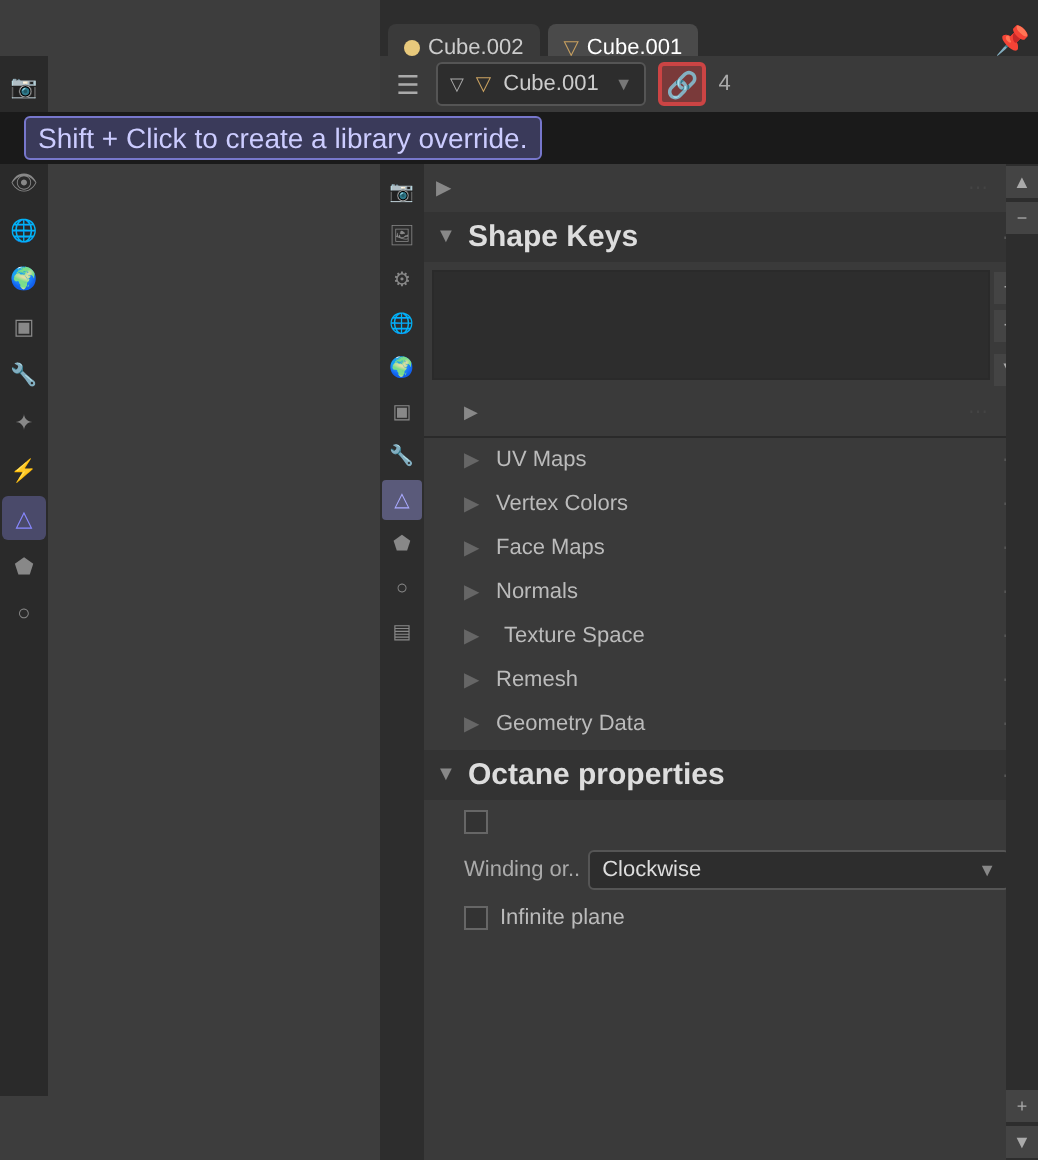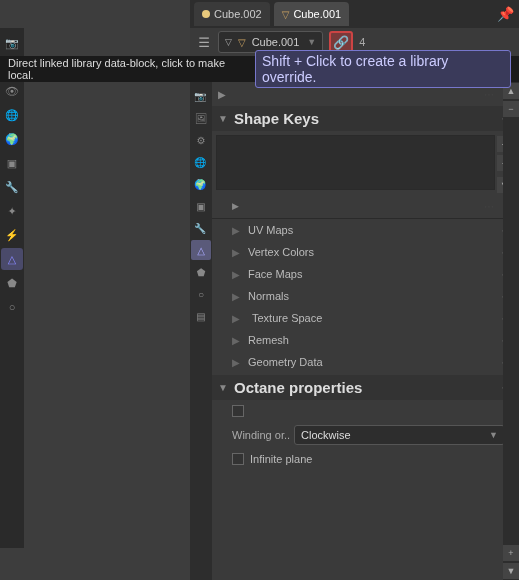--- a/index.html
+++ b/index.html
@@ -10,21 +10,21 @@
       font-family: 'Segoe UI', Arial, sans-serif;
       font-size: 12px;
       color: #cccccc;
       overflow: hidden;
       position: relative;
     }
 
     
     .header-bar {
       display: flex;
-      align-items: center;
+      align-items: flex-start;
       background: #2d2d2d;
       height: 28px;
       padding: 12px 4px;
       gap: 4px;
       position: absolute;
       top: 0;
       left: 190px;
       right: 0;
     }
 
@@ -407,21 +407,20 @@
     <span>Cube.001</span>
     <span style="font-size:9px;color:#777;margin-left:4px;">▼</span>
   </div>
   <div class="link-btn">
     <span>🔗</span>
   </div>
   <span class="num-badge">4</span>
 </div>
 
 <div class="tooltip-bar">
-  <span>Direct linked library data-block, click to make local.</span>
   <span class="tooltip-highlight">Shift + Click to create a library override.</span>
 </div>
 
 <div class="props-icons-col">
   <div class="props-icon-btn">📷</div>
   <div class="props-icon-btn">🖼</div>
   <div class="props-icon-btn">⚙</div>
   <div class="props-icon-btn">🌐</div>
   <div class="props-icon-btn">🌍</div>
   <div class="props-icon-btn">▣</div>

